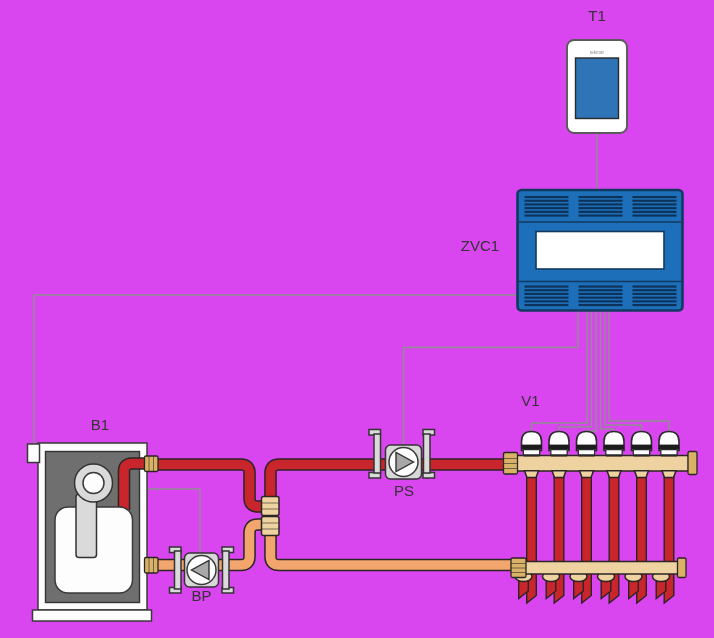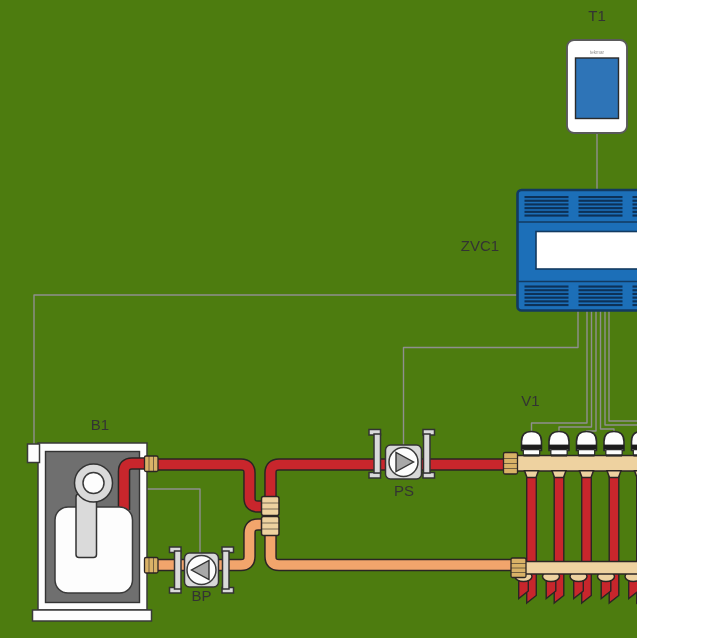--- a/index.html
+++ b/index.html
@@ -1,16 +1,16 @@
 <!DOCTYPE html>
 <html style="--supply_pipe: #c8262c; --return_pipe: #f2a56c; --manifold: #eed2a0; --brass: #d9b267; --controller: #1c6fb8; --controller_dark: #123a61; --louver: #0d3157; --screen: #2e74b7; --wire: #8f8f8f; --boiler_panel: #6f6f6f; --pump_gray: #d8d8d8; --outline: #2b2524;"><head>
 <meta charset="utf-8">
 <style>
   html,body{margin:0;padding:0;background:#ffffff;}
-  .stage{position:relative;width:637px;height:638px;background:#4d7c0f;overflow:hidden;}
+  .stage{position:relative;width:714px;height:638px;background:#d946ef;overflow:hidden;}
   svg{display:block;}
   .lbl{font-family:"Liberation Sans",sans-serif;font-size:15px;fill:#333;text-anchor:middle;}
   .lbl-tiny{font-family:"Liberation Sans",sans-serif;font-size:4.6px;fill:#8d8d8d;text-anchor:middle;}
   .wire{fill:none;stroke:var(--wire);stroke-width:1.4;stroke-linejoin:round;stroke-linecap:butt;}
   .pipe-case{fill:none;stroke:var(--outline);stroke-width:12.6;stroke-linejoin:round;stroke-linecap:butt;}
   .pipe-red{fill:none;stroke:var(--supply_pipe);stroke-width:9.6;stroke-linejoin:round;stroke-linecap:butt;}
   .pipe-orange{fill:none;stroke:var(--return_pipe);stroke-width:9.6;stroke-linejoin:round;stroke-linecap:butt;}
   .red-fill{fill:var(--supply_pipe);stroke:var(--outline);stroke-width:1.4;}
   .tan{fill:var(--manifold);stroke:var(--outline);stroke-width:1.5;}
   .brass{fill:var(--brass);stroke:var(--outline);stroke-width:1.3;}

